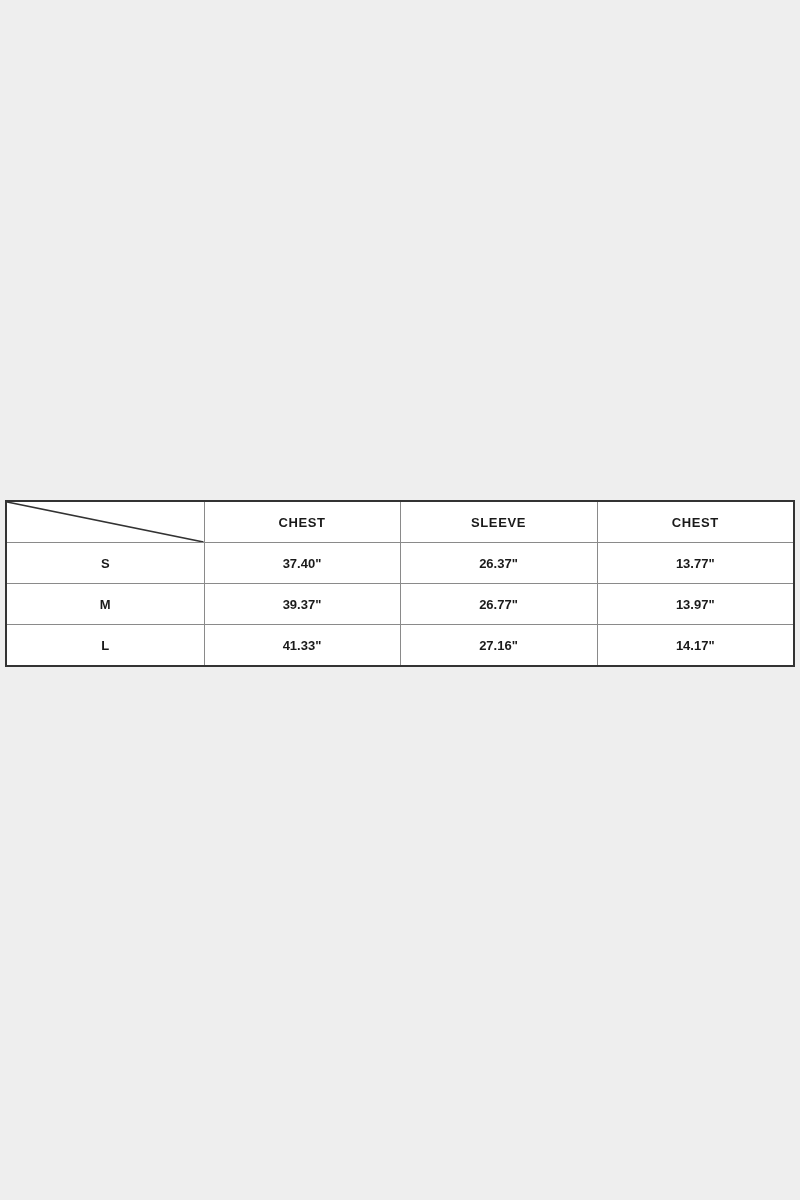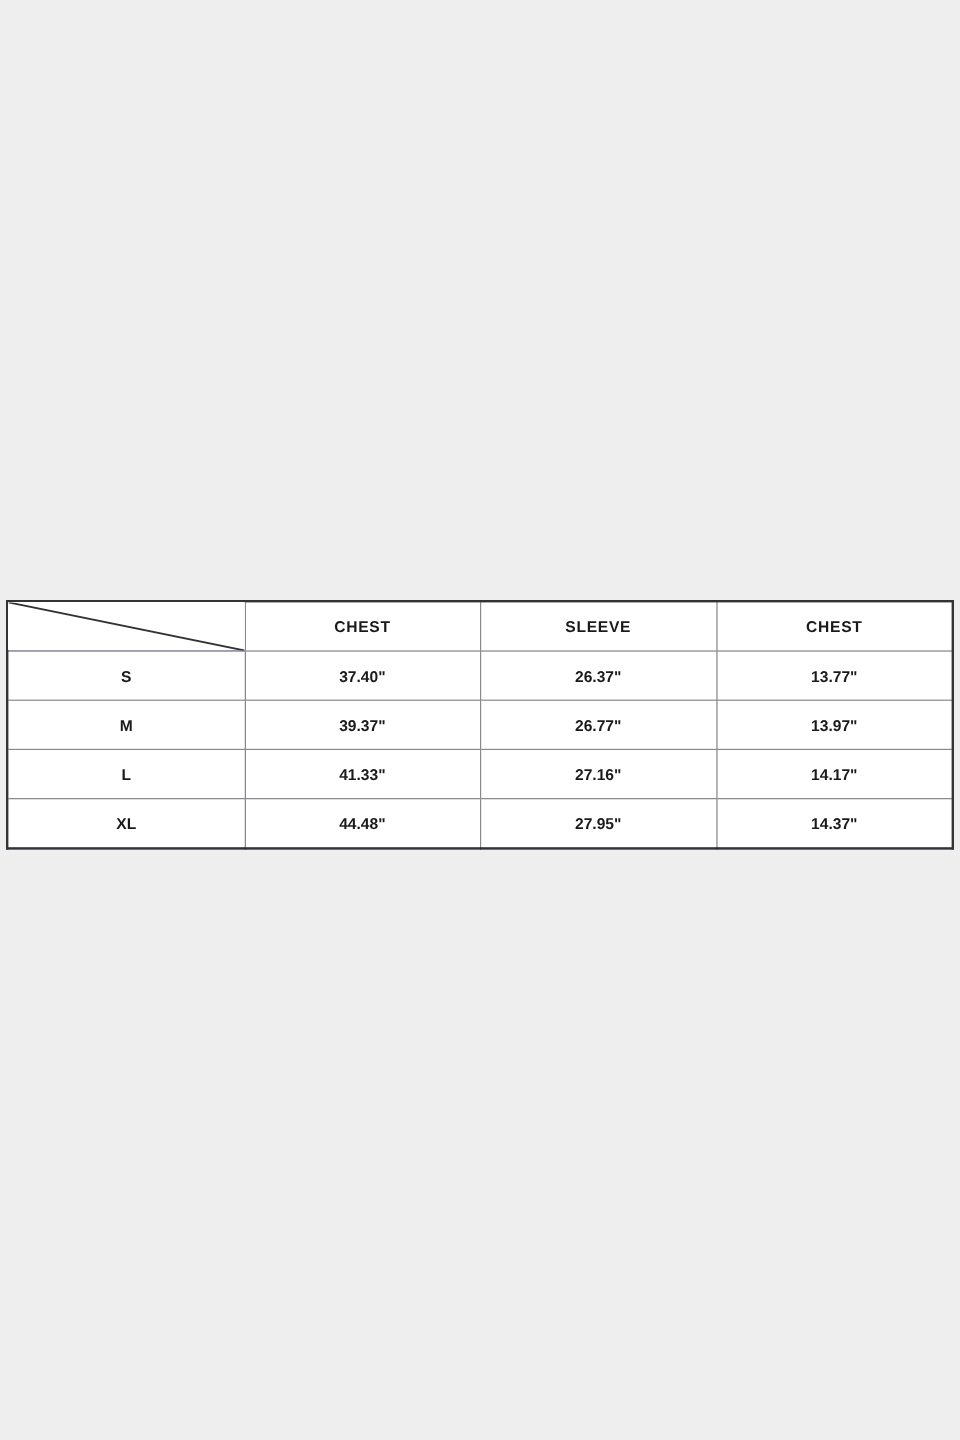--- a/index.html
+++ b/index.html
@@ -126,21 +126,15 @@
         <td>39.37"</td>
         <td>26.77"</td>
         <td>13.97"</td>
       </tr>
       <tr>
         <td class="size-label">L</td>
         <td>41.33"</td>
         <td>27.16"</td>
         <td>14.17"</td>
       </tr>
-      <tr>
-        <td class="size-label">XL</td>
-        <td>44.48"</td>
-        <td>27.95"</td>
-        <td>14.37"</td>
-      </tr>
     </tbody>
   </table>
 </div>
 
 </body></html>

